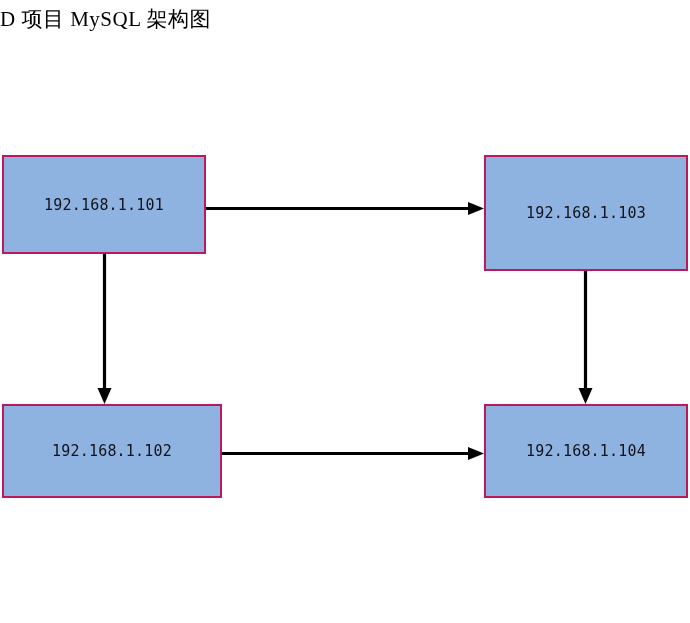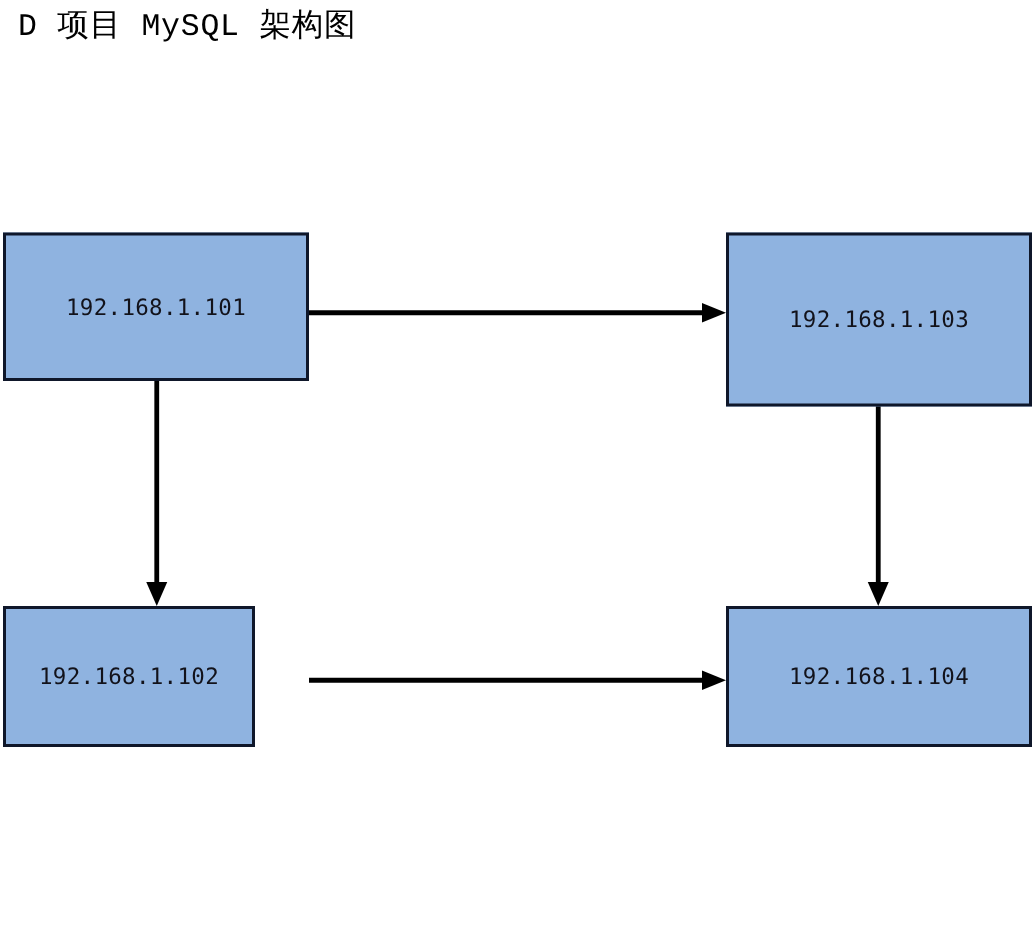--- a/index.html
+++ b/index.html
@@ -21,53 +21,53 @@
     position: absolute;
     left: 0;
     top: 0;
     width: 690px;
     height: 623px;
   }
 
   
   .diagram-title {
     position: absolute;
-    left: 12px;
+    left: 0px;
     top: 6px;
-    font-family: Liberation Mono, monospace;
+    font-family: Liberation Serif, serif;
     font-size: 21px;
     line-height: 26px;
     color: #000000;
     white-space: nowrap;
     letter-spacing: 0.5px;
   }
 
   
   .node {
     position: absolute;
     box-sizing: border-box;
     background: #8fb3e0;
-    border: 2px solid #0f172a;
+    border: 2px solid #be185d;
     display: flex;
     align-items: center;
     justify-content: center;
     z-index: 3;
   }
   .node-label {
     font-family: "DejaVu Sans Mono", monospace;
     font-size: 15px;
     color: #12121a;
     letter-spacing: 0.2px;
     white-space: nowrap;
     user-select: none;
   }
 
   #node-101 { left: 2px;   top: 155px; width: 204px; height: 99px; }
   #node-103 { left: 484px; top: 155px; width: 204px; height: 116px; }
-  #node-102 { left: 2px;   top: 404px; width: 168px; height: 94px; }
+  #node-102 { left: 2px;   top: 404px; width: 220px; height: 94px; }
   #node-104 { left: 484px; top: 404px; width: 204px; height: 94px; }
 
   
   #connector-layer {
     position: absolute;
     left: 0;
     top: 0;
     width: 690px;
     height: 623px;
     z-index: 2;

